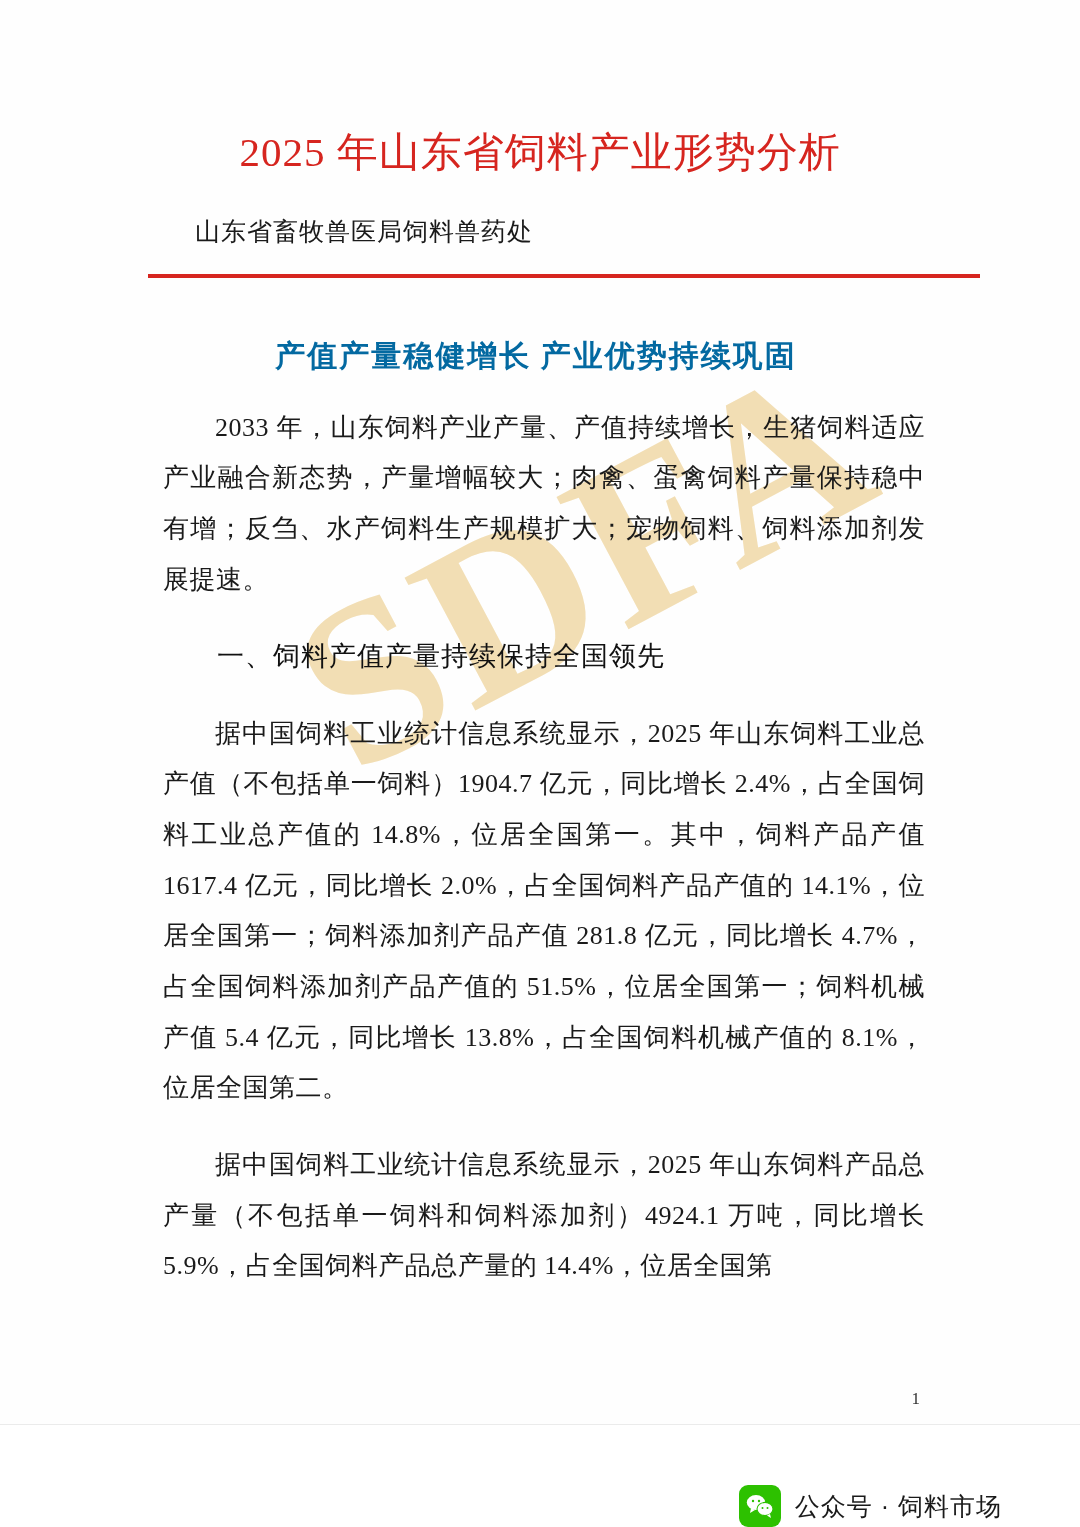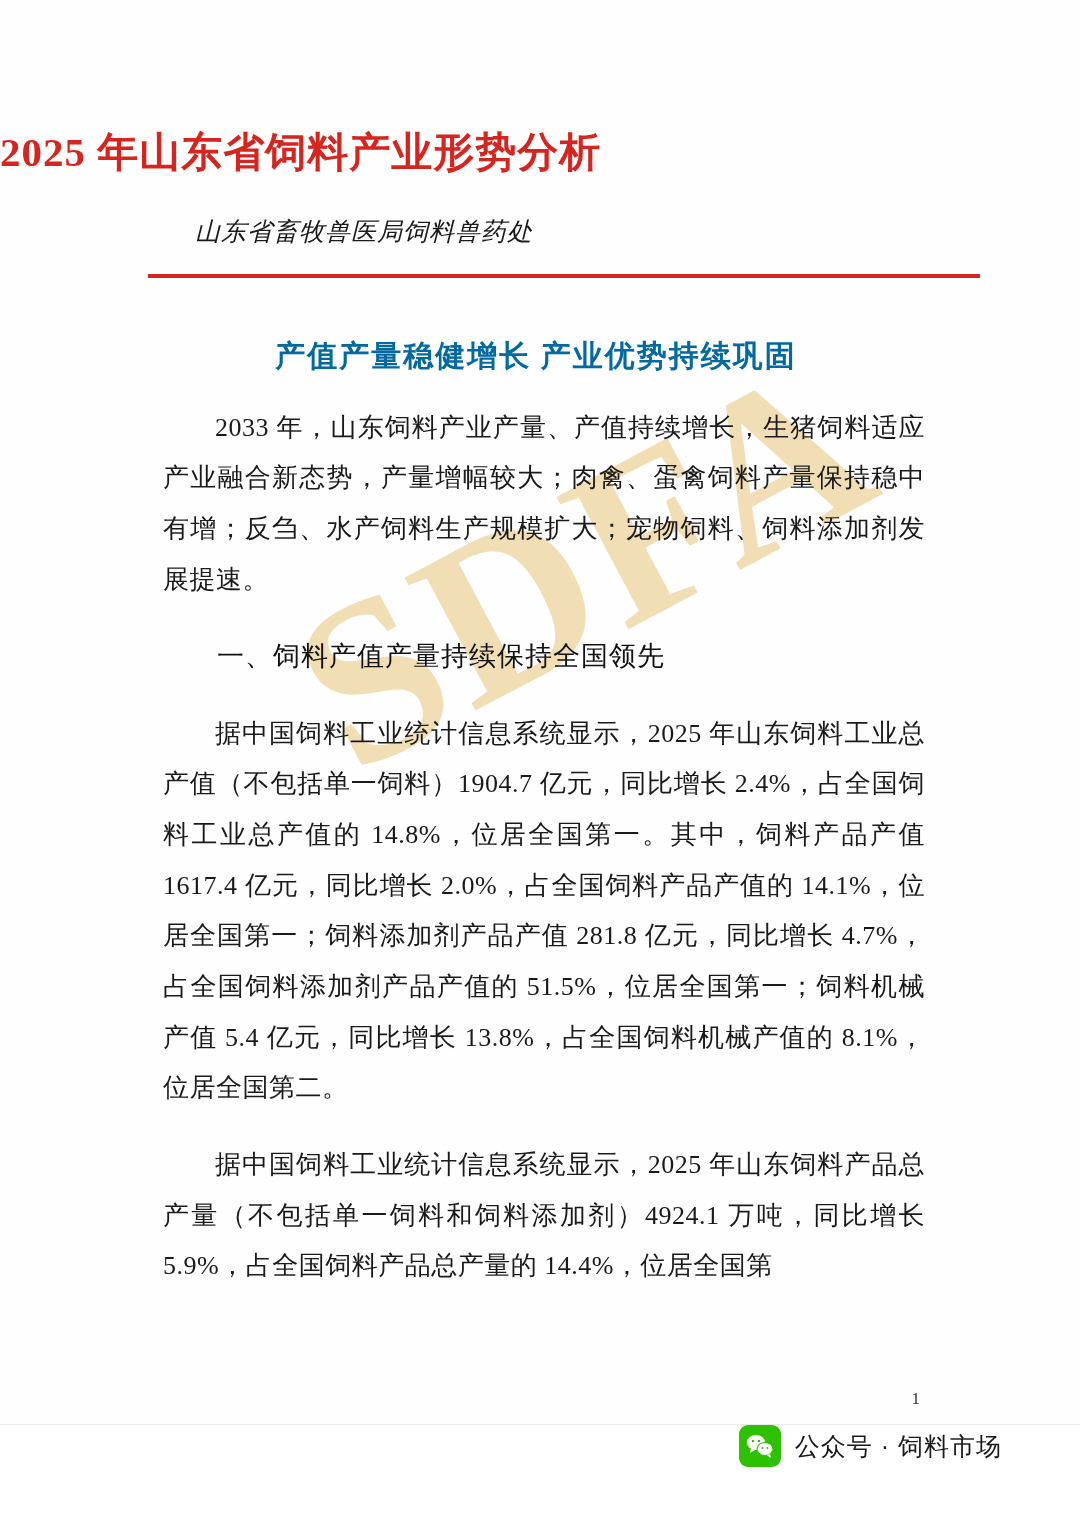--- a/index.html
+++ b/index.html
@@ -49,44 +49,44 @@
     display: block;
   }
 
   .content {
     position: relative;
     z-index: 2;
   }
 
   
   .doc-title {
-    text-align: left;
+    text-align: center;
     color: #d6251f;
-    font-weight: bold;
+    font-weight: normal;
     font-size: 41px;
     letter-spacing: 1px;
     margin: 0;
     padding-top: 125px;
     font-family: "Liberation Serif", "DejaVu Serif", serif;
   }
 
   .issuer-block {
     margin: 28px 0 0 0;
     padding: 0 150px 0 195px;
   }
   .issuer-line {
     font-size: 25px;
     color: #1a1a1a;
     line-height: 1.9;
     display: flex;
     justify-content: space-between;
     align-items: baseline;
     letter-spacing: 1px;
   }
-  .issuer-line .left { white-space: nowrap; font-style: italic; }
+  .issuer-line .left { white-space: nowrap; }
   .issuer-line .right {
     white-space: nowrap;
     padding-right: 80px;
     font-size: 24px;
   }
 
   .red-rule {
     height: 4px;
     background: #d6251f;
     margin: 18px 100px 0 148px;
@@ -135,21 +135,21 @@
   
   .footer-bar {
     position: absolute;
     left: 0;
     right: 0;
     bottom: 0;
     height: 103px;
     background: #ffffff;
     border-top: 1px solid #ebebeb;
     display: flex;
-    align-items: flex-start;
+    align-items: flex-end;
     justify-content: flex-end;
     padding-right: 78px;
     box-sizing: border-box;
     z-index: 4;
   }
   .wechat-chip {
     display: flex;
     align-items: center;
     gap: 14px;
   }

